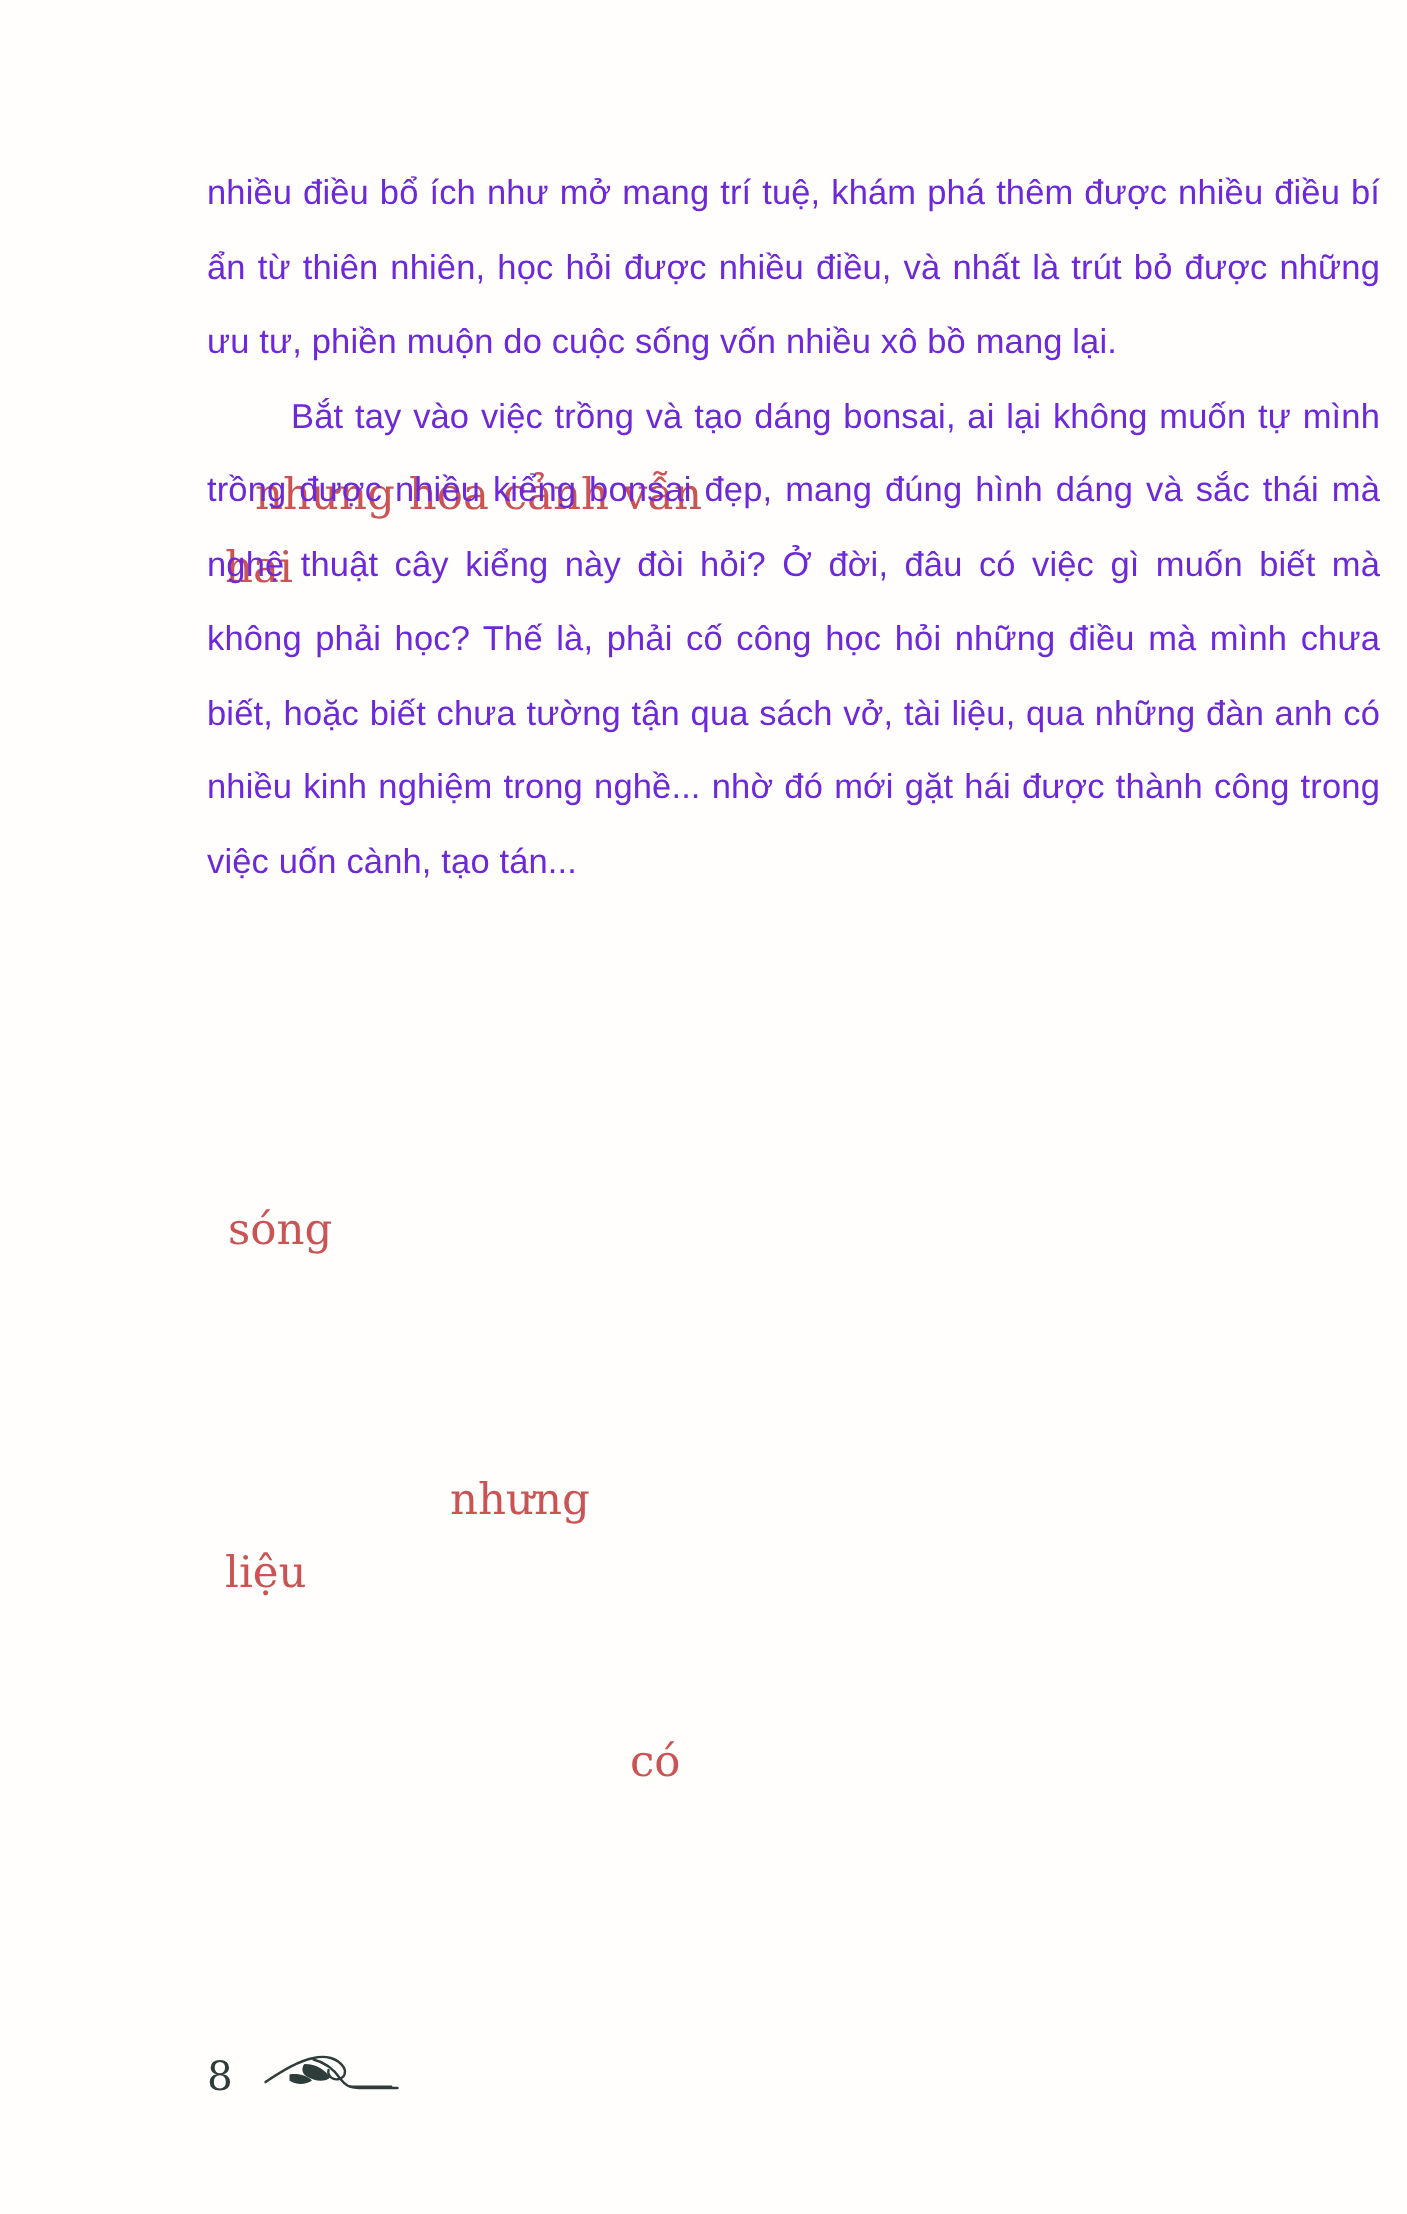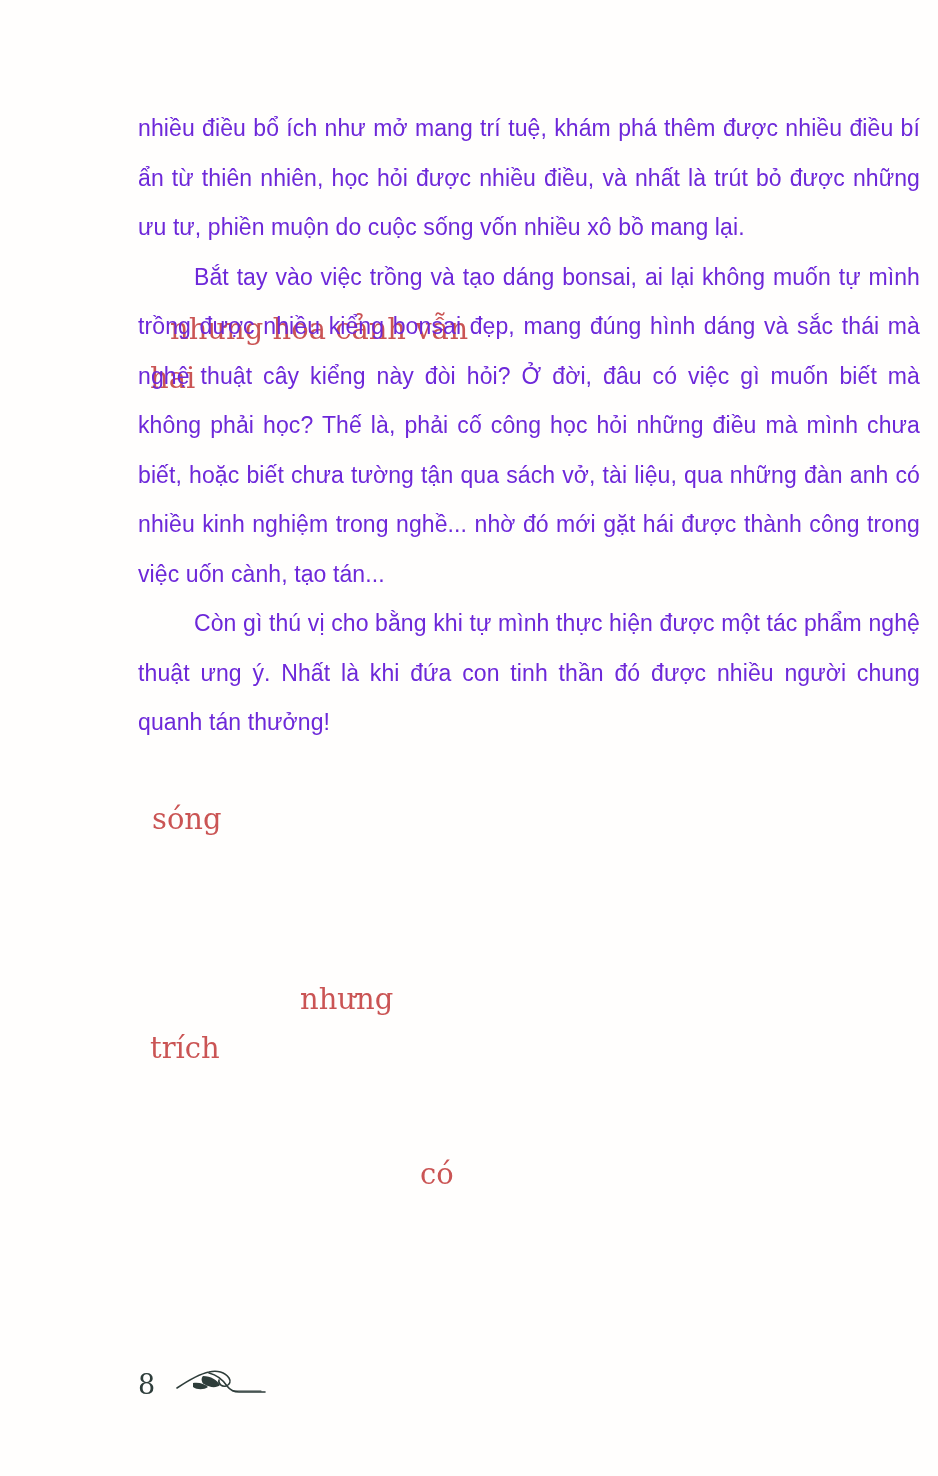--- a/index.html
+++ b/index.html
@@ -79,28 +79,27 @@
 </head>
 <body>
 
 <div class="page">
 
   <div class="ghost-layer">
     <div class="ghost" style="top:305px;left:170px;">nhưng hoa cảnh vẫn</div>
     <div class="ghost" style="top:354px;left:150px;">hai</div>
     <div class="ghost" style="top:795px;left:152px;">sóng</div>
     <div class="ghost" style="top:975px;left:300px;">nhưng</div>
-    <div class="ghost" style="top:1024px;left:150px;">trích</div>
+    <div class="ghost" style="top:1024px;left:150px;">liệu</div>
     <div class="ghost" style="top:1150px;left:420px;">có</div>
   </div>
 
   <div class="text-block">
     <p class="para">nhiều điều bổ ích như mở mang trí tuệ, khám phá thêm được nhiều điều bí ẩn từ thiên nhiên, học hỏi được nhiều điều, và nhất là trút bỏ được những ưu tư, phiền muộn do cuộc sống vốn nhiều xô bồ mang lại.</p>
     <p class="para indent">Bắt tay vào việc trồng và tạo dáng bonsai, ai lại không muốn tự mình trồng được nhiều kiểng bonsai đẹp, mang đúng hình dáng và sắc thái mà nghệ thuật cây kiểng này đòi hỏi? Ở đời, đâu có việc gì muốn biết mà không phải học? Thế là, phải cố công học hỏi những điều mà mình chưa biết, hoặc biết chưa tường tận qua sách vở, tài liệu, qua những đàn anh có nhiều kinh nghiệm trong nghề... nhờ đó mới gặt hái được thành công trong việc uốn cành, tạo tán...</p>
-    <p class="para indent">Còn gì thú vị cho bằng khi tự mình thực hiện được một tác phẩm nghệ thuật ưng ý. Nhất là khi đứa con tinh thần đó được nhiều người chung quanh tán thưởng!</p>
   </div>
 
   <div class="footer">
     <span class="page-number">8</span>
     <svg class="ornament" viewBox="0 0 96 34">
       <path d="M4 24 C16 16, 26 10, 36 8 C44 6, 52 8, 56 14 C58 17, 57 21, 53 22 C49 23, 45 20, 46 16" fill="none" stroke="#2e3d3a" stroke-width="1.6" stroke-linecap="round"></path>
       <path d="M36 9 C44 11, 50 16, 54 22 C57 26, 60 28, 66 28 L92 28" fill="none" stroke="#2e3d3a" stroke-width="1.6" stroke-linecap="round"></path>
       <path d="M30 12 C38 12, 44 16, 47 21 C44 24, 37 24, 31 20 C28 18, 28 14, 30 12 Z" fill="#2e3d3a" stroke="none"></path>
       <path d="M20 19 C26 18, 32 20, 35 23 C31 26, 24 26, 20 23 Z" fill="#2e3d3a" stroke="none"></path>
       <path d="M60 27 L88 27" stroke="#2e3d3a" stroke-width="1.2" stroke-linecap="round"></path>

